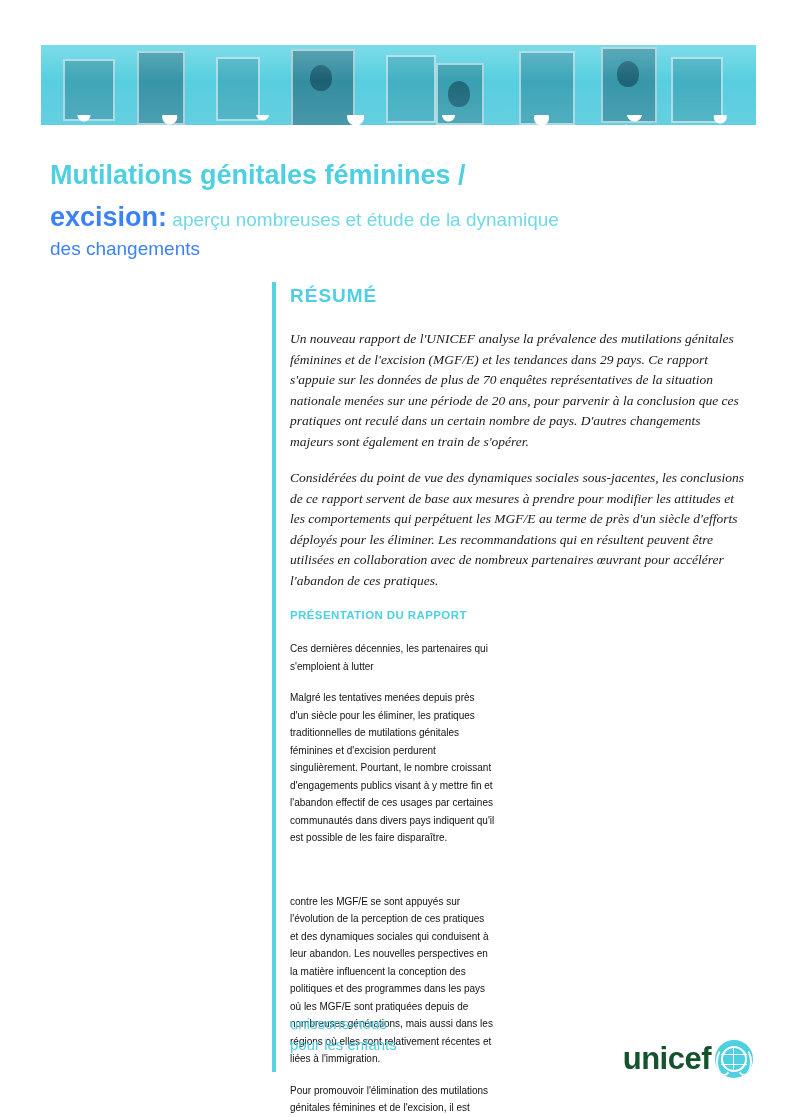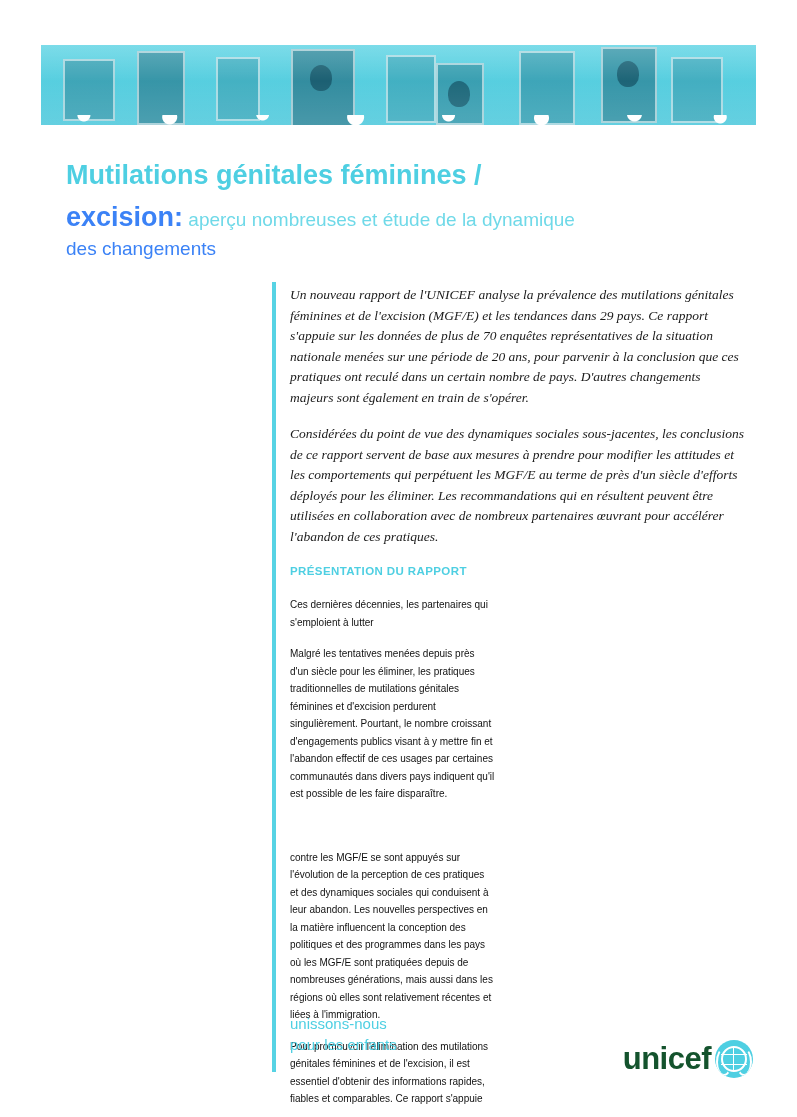--- a/index.html
+++ b/index.html
@@ -73,21 +73,21 @@
       radial-gradient(circle at 44% 2px, #ffffff 8px, transparent 9px),
       radial-gradient(circle at 57% 0, #ffffff 6px, transparent 7px),
       radial-gradient(circle at 70% 3px, #ffffff 7px, transparent 8px),
       radial-gradient(circle at 83% -1px, #ffffff 7px, transparent 8px),
       radial-gradient(circle at 95% 2px, #ffffff 6px, transparent 7px);
   }
 
   
   .title-block {
     position: absolute;
-    left: 66px;
+    left: 50px;
     top: 158px;
     width: 680px;
   }
   .title-line1 {
     font-size: 27px;
     font-weight: bold;
     color: #4ecfe2;
     letter-spacing: 0px;
     line-height: 34px;
   }
@@ -264,20 +264,21 @@
     <div class="title-line1">Mutilations génitales féminines /</div>
     <div class="title-line2">
       <span class="title-strong">excision:</span><span class="title-sub"> aperçu nombreuses et étude de la dynamique</span>
     </div>
     <div class="title-line3">des changements</div>
   </div>
 
   <div class="v-rule"></div>
 
   <div class="body-wrap">
+    <div class="resume-heading">RÉSUMÉ</div>
 
     <div class="abstract">
       <p>Un nouveau rapport de l'UNICEF analyse la prévalence des mutilations génitales féminines et de l'excision (MGF/E) et les tendances dans 29 pays. Ce rapport s'appuie sur les données de plus de 70 enquêtes représentatives de la situation nationale menées sur une période de 20 ans, pour parvenir à la conclusion que ces pratiques ont reculé dans un certain nombre de pays. D'autres changements majeurs sont également en train de s'opérer.</p>
       <p>Considérées du point de vue des dynamiques sociales sous-jacentes, les conclusions de ce rapport servent de base aux mesures à prendre pour modifier les attitudes et les comportements qui perpétuent les MGF/E au terme de près d'un siècle d'efforts déployés pour les éliminer. Les recommandations qui en résultent peuvent être utilisées en collaboration avec de nombreux partenaires œuvrant pour accélérer l'abandon de ces pratiques.</p>
     </div>
 
     <div class="cols">
       <div class="col left">
         <div class="col-head">PRÉSENTATION DU RAPPORT</div>
         <p>Ces dernières décennies, les partenaires qui s'emploient à lutter</p>

